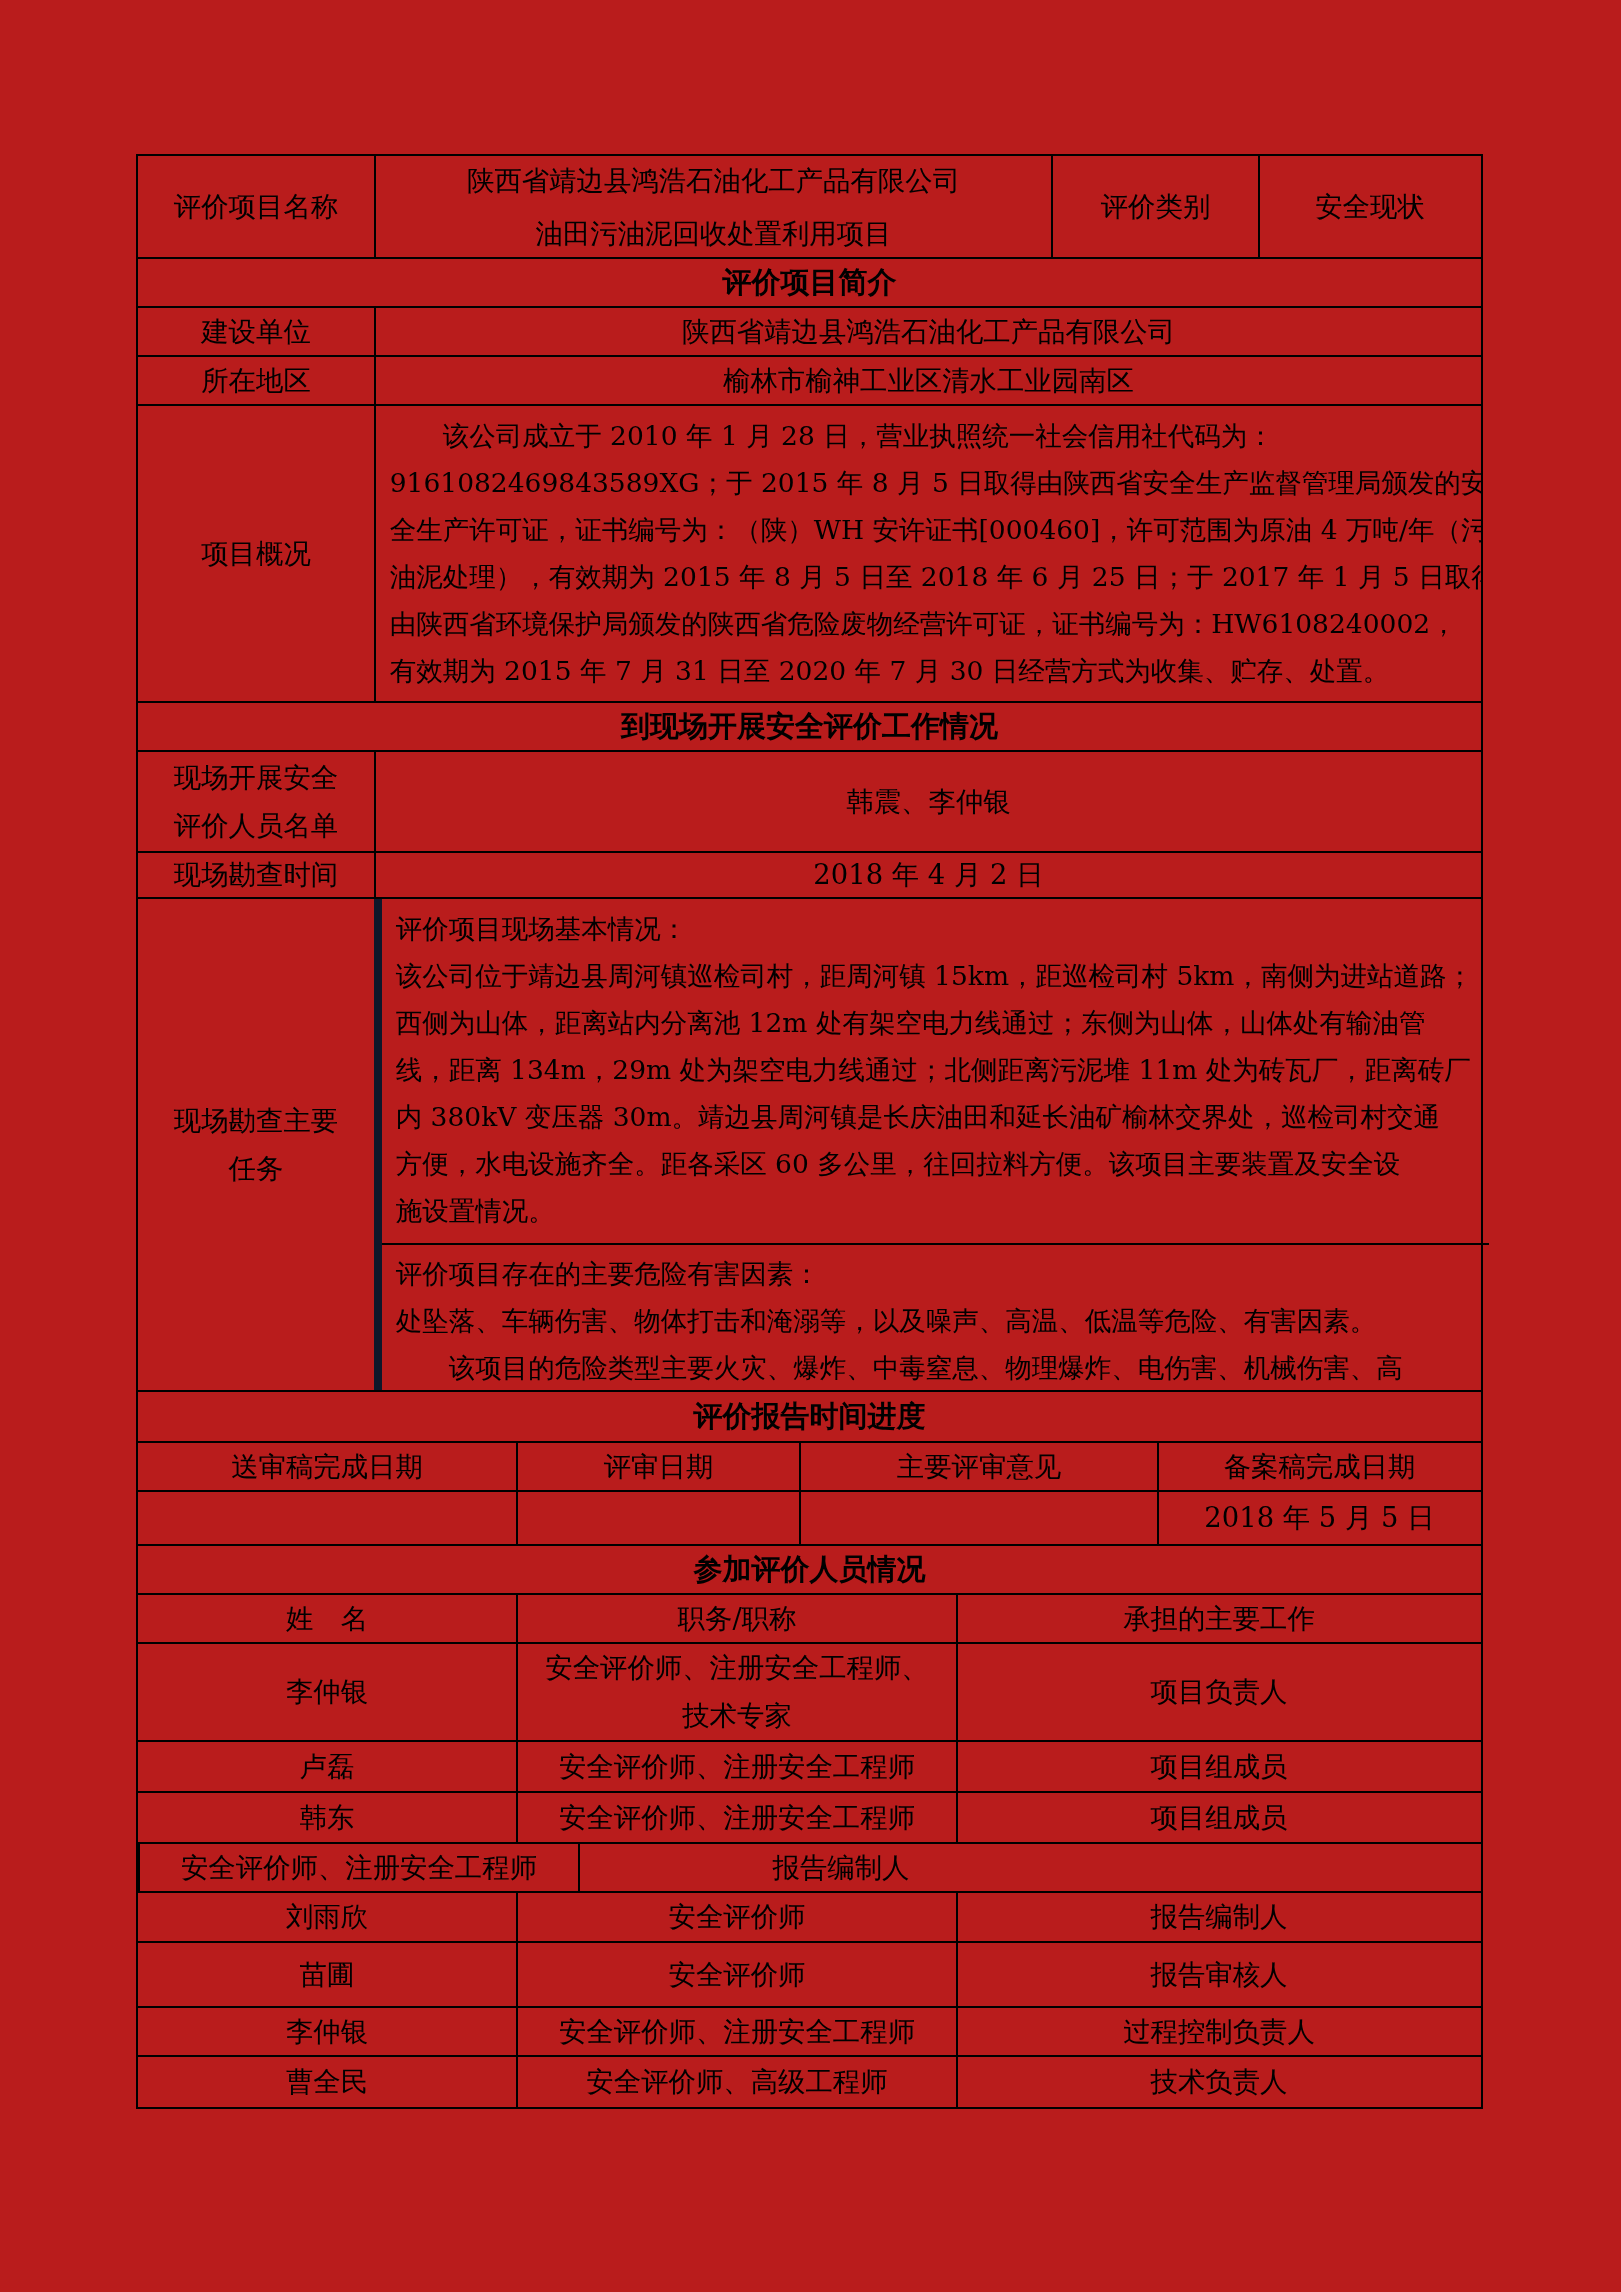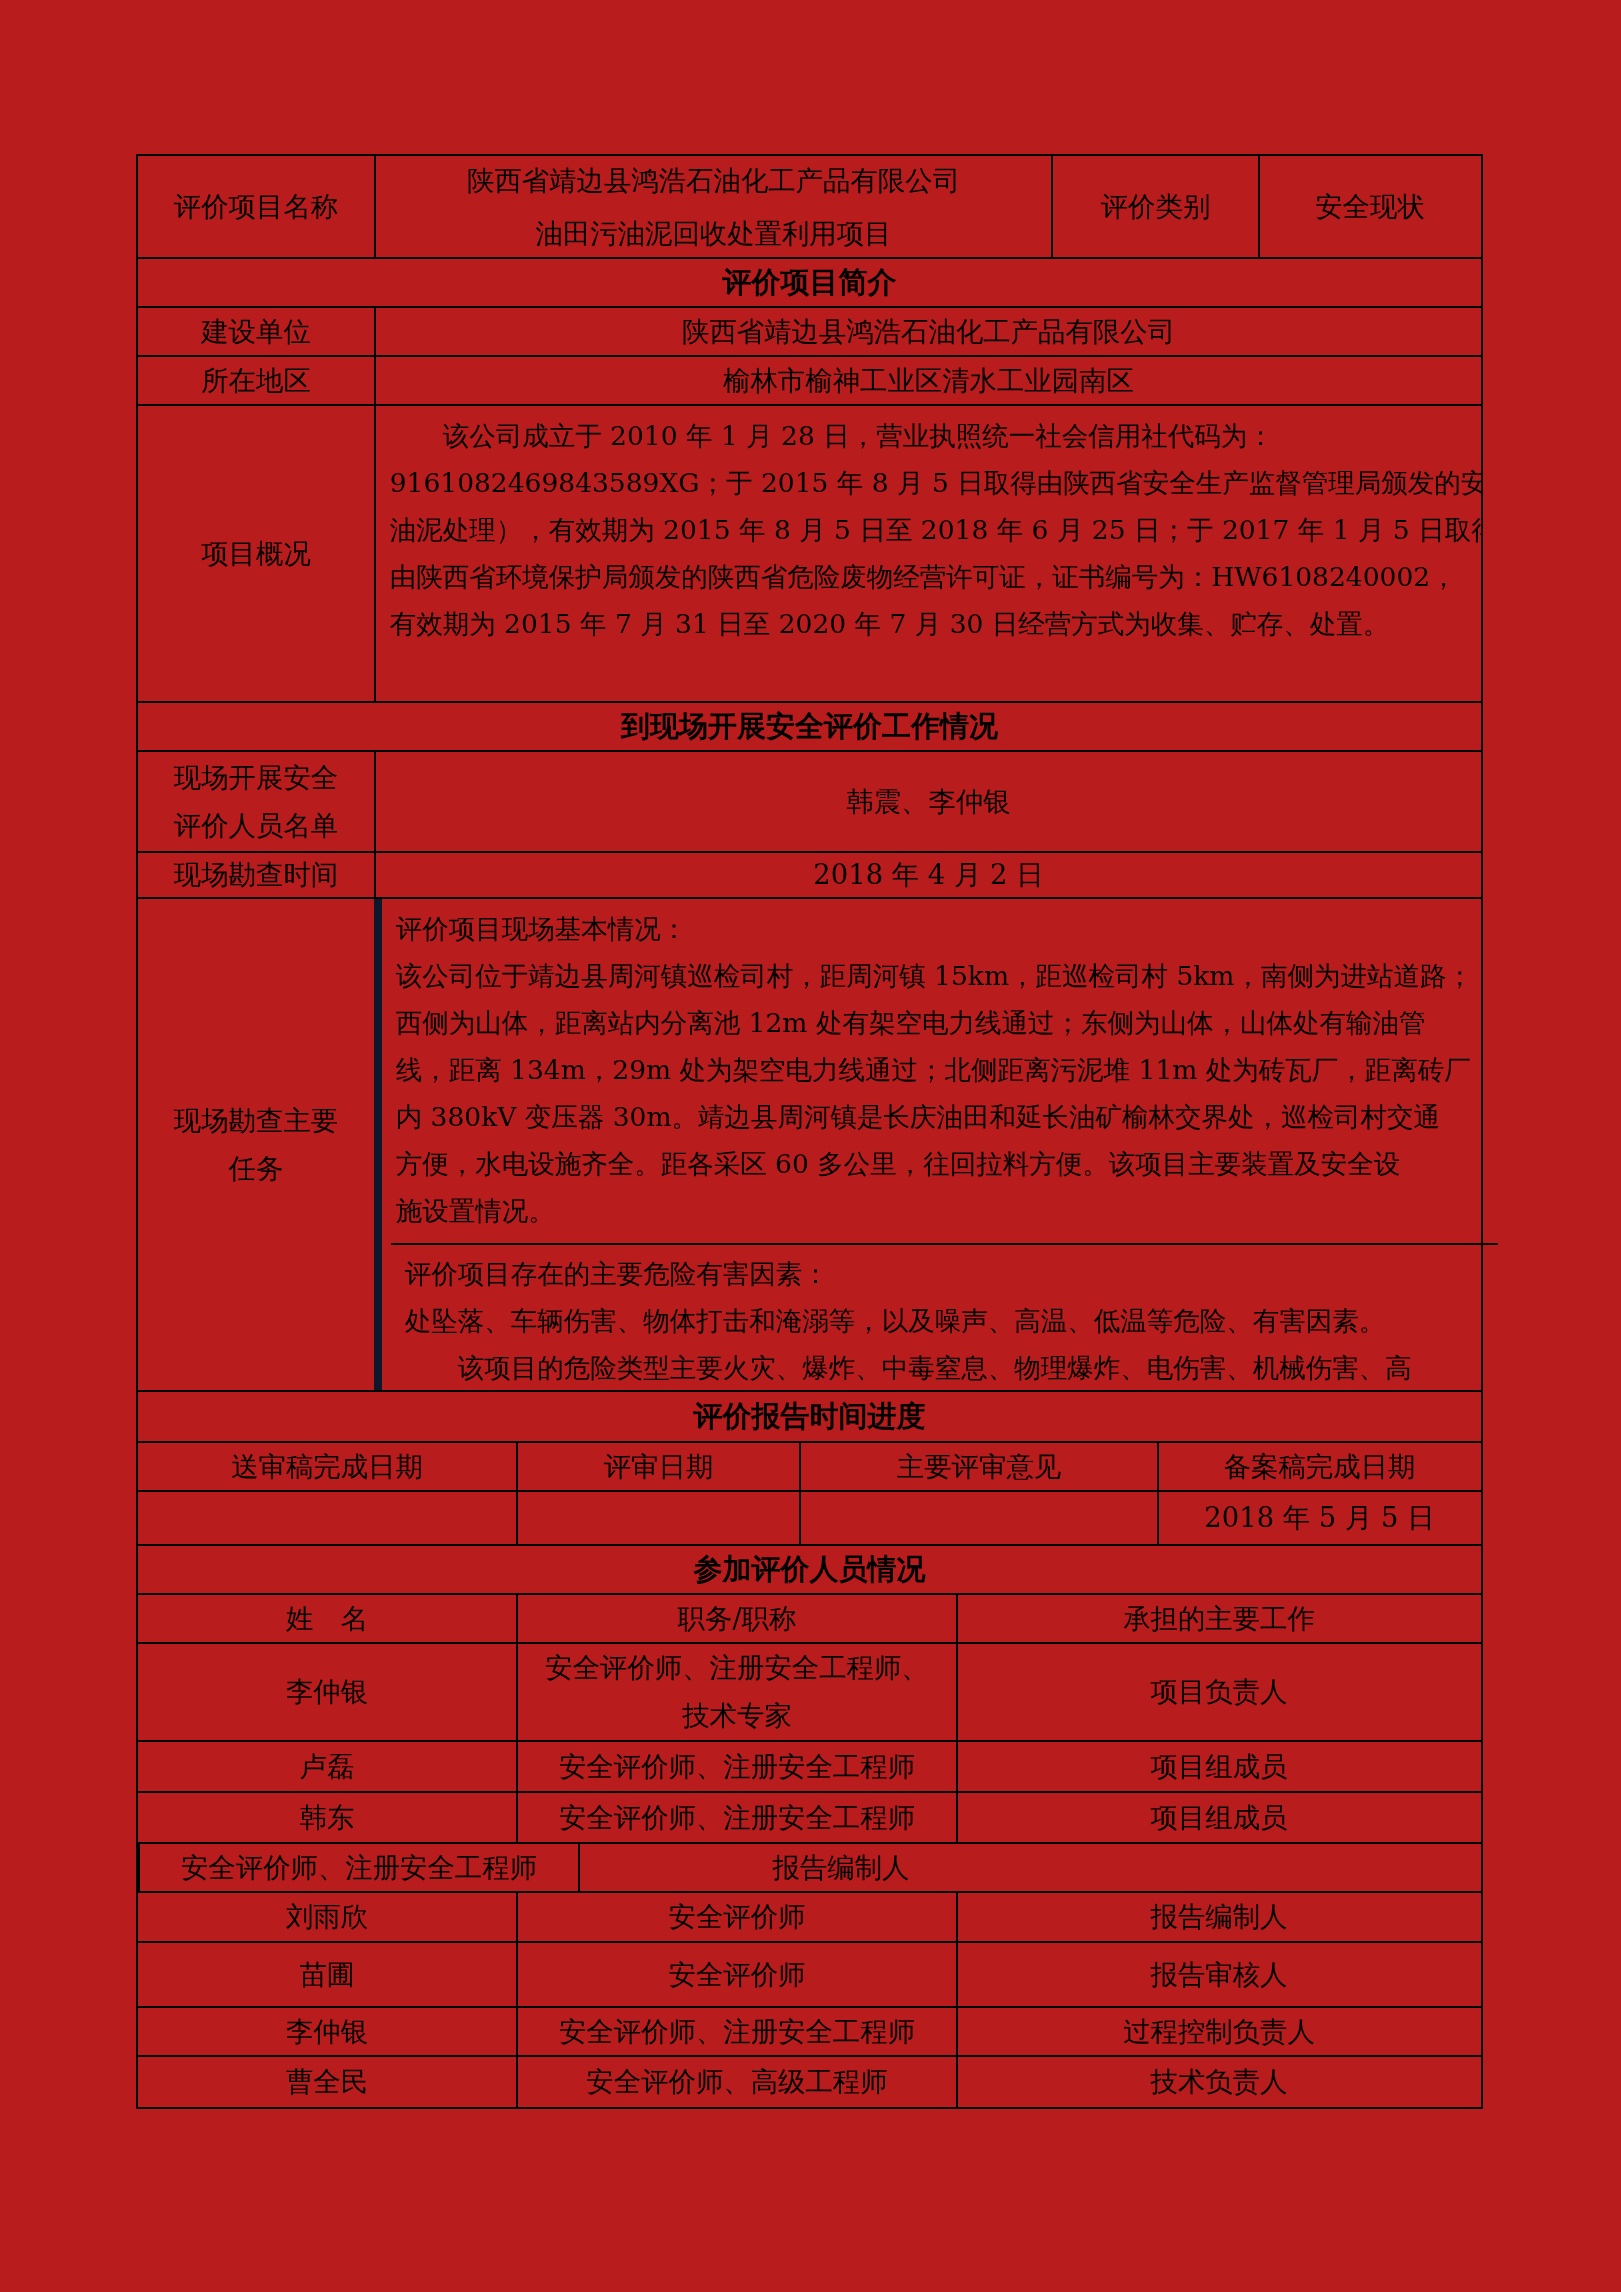--- a/index.html
+++ b/index.html
@@ -69,21 +69,21 @@
     box-sizing: border-box;
   }
   .subcell {
     box-sizing: border-box;
     display: flex;
     flex-direction: column;
     align-items: flex-start;
     justify-content: flex-start;
     overflow: hidden;
   }
-  .subcell.divided { border-top: 2.9px solid #000; margin-left: 9px; }
+  .subcell.divided { border-top: 2.9px solid #000; }
   .title-lines .tline { display: block; line-height: 48px; white-space: nowrap; }
 </style>
 </head>
 <body>
 
 <div class="page">
   <div class="doc">
 
     <div class="row first" style="height:101px">
       <div class="cell nol" style="width:236px">评价项目名称</div>
@@ -107,20 +107,21 @@
     <div class="row" style="height:49px">
       <div class="cell nol" style="width:236px">所在地区</div>
       <div class="cell" style="width:1107px">榆林市榆神工业区清水工业园南区</div>
     </div>
 
     <div class="row" style="height:297px">
       <div class="cell nol" style="width:236px">项目概况</div>
       <div class="cell para" style="width:1107px">
         <span class="pline">　　该公司成立于 2010 年 1 月 28 日，营业执照统一社会信用社代码为：</span>
         <span class="pline">9161082469843589XG；于 2015 年 8 月 5 日取得由陕西省安全生产监督管理局颁发的安</span>
+        <span class="pline">全生产许可证，证书编号为：（陕）WH 安许证书[000460]，许可范围为原油 4 万吨/年（污</span>
         <span class="pline">油泥处理），有效期为 2015 年 8 月 5 日至 2018 年 6 月 25 日；于 2017 年 1 月 5 日取得</span>
         <span class="pline">由陕西省环境保护局颁发的陕西省危险废物经营许可证，证书编号为：HW6108240002，</span>
         <span class="pline">有效期为 2015 年 7 月 31 日至 2020 年 7 月 30 日经营方式为收集、贮存、处置。</span>
       </div>
     </div>
 
     <div class="row" style="height:49px">
       <div class="cell nol sec-title" style="width:1385px">到现场开展安全评价工作情况</div>
     </div>
 

